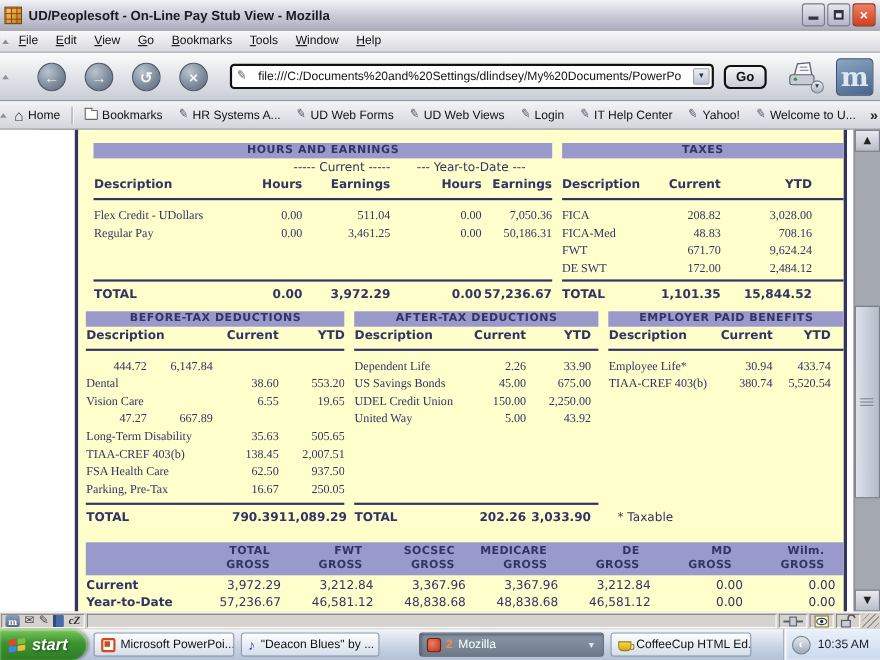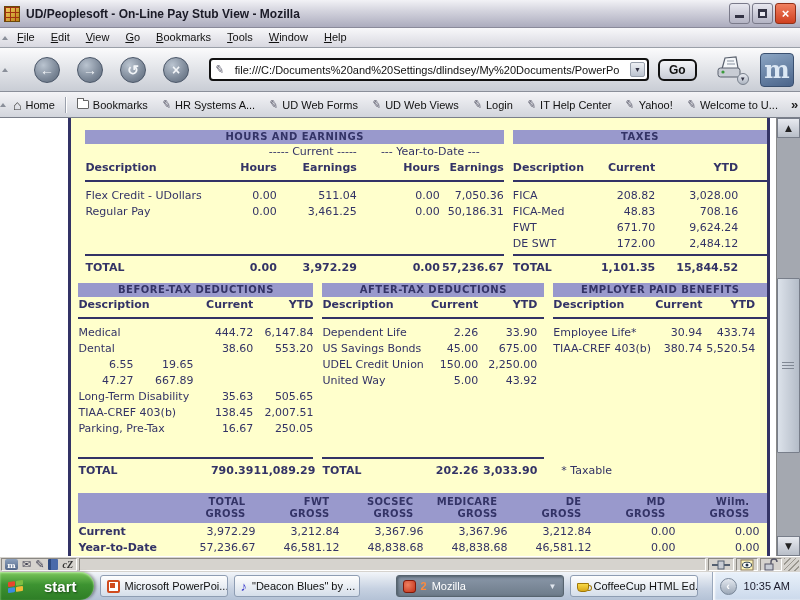--- a/index.html
+++ b/index.html
@@ -74,21 +74,21 @@
   .band{background:#9999CC;color:#333366;font-weight:bold;font-size:10px;text-align:center;
     height:14px;line-height:14px;letter-spacing:.5px;}
   .r{display:flex;height:16px;line-height:16px;font-size:11px;color:#333366;}
   .r .cd{flex:1;white-space:nowrap;overflow:hidden;}
   .r .cn{text-align:right;white-space:nowrap;}
   .r.hdr,.r.total{font-weight:bold;}
   .rule{height:2px;background:#333366;margin:4px 0 6px;}
   .rule.b{margin:2px 0 4px;}
   .rule.invisible{visibility:hidden;}
   .spacer16{height:16px;}
-  .rows{height:64px;overflow:hidden;}
+  .rows{height:64px;overflow:hidden;font-family:Liberation Serif, serif;}
 
   .s1{display:flex;gap:9px;margin-left:7px;}
   .t.he{width:432px;}
   .he .c1{width:75px}.he .c2{width:80px}.he .c3{width:83px}.he .c4{width:64px}
   .he .g1{width:155px;text-align:right}.he .g2{width:147px;text-align:center}
   .t.tax{width:266px;}
   .tax .r{padding-right:29px}.tax .c1{width:58px}.tax .c2{width:83px}
 
   .s2{display:flex;gap:9px;margin-top:7px;}
   .s2 .rows{height:130px;}
@@ -123,24 +123,24 @@
   .nav-mini{width:13px;height:11px;border-radius:2px;background:linear-gradient(#8CA0BC,#54688A);color:#fff;
     font:bold 8px "DejaVu Serif",serif;display:flex;align-items:center;justify-content:center;}
   .mail-mini{font-size:11px;color:#445;}
   .compose-mini{font-size:11px;color:#445;}
   .book-mini{width:10px;height:11px;background:#4A6AAA;border-left:3px solid #2E4A80;border-radius:1px;}
   .cz-mini{font:italic bold 10px "Liberation Serif",serif;color:#333;}
   .grip{width:15px;margin:1px;background:repeating-linear-gradient(135deg,#9A978F 0 1px,transparent 1px 4px);}
 
   
   .taskbar{height:28px;background:linear-gradient(#F2F5F9,#C6D1E1 60%,#B4C2D6);display:flex;align-items:center;}
-  .startbtn{height:28px;padding:0 17px 0 8px;border-radius:0 14px 14px 0;display:flex;align-items:center;gap:21px;
+  .startbtn{height:28px;padding:0 17px 0 8px;border-radius:0 14px 14px 0;display:flex;align-items:center;gap:6px;
     background:linear-gradient(#7CC75C,#3D9331 45%,#2E7D26);
     box-shadow:inset 0 1px 2px #B8EDA0,2px 0 3px rgba(0,0,0,.35);
-    color:#fff;font-weight:bold;font-size:15px;text-shadow:1px 1px 2px #1A4A14;}
+    color:#fff;font-style:italic;font-weight:bold;font-size:15px;text-shadow:1px 1px 2px #1A4A14;}
   .flag{display:grid;grid-template-columns:7px 7px;grid-template-rows:5px 5px;gap:1px;transform:skewY(-8deg);}
   .flag i{border-radius:1px;}
   .flag .f1{background:#E8452C}.flag .f2{background:#7DBD42}.flag .f3{background:#3B8CE0}.flag .f4{background:#F2BA36}
   .task{height:22px;margin-left:6px;border-radius:3px;border:1px solid #8E9DB3;
     background:linear-gradient(#FEFEFE,#D5DEEA);display:flex;align-items:center;gap:5px;padding:0 6px;
     font-size:11px;color:#111;white-space:nowrap;overflow:hidden;}
   .task.active{background:linear-gradient(#8A97A8,#6E7C8A);border-color:#57646F;color:#fff;
     box-shadow:inset 1px 1px 3px #4A5864;}
   .task .count{color:#FF8A3C;font-weight:bold;}
   .task .taskdrop{margin-left:auto;font-size:8px;color:#E0E6EE;}
@@ -349,46 +349,51 @@
         <div class="t bt">
           <div class="band">BEFORE-TAX DEDUCTIONS</div>
           <div class="r hdr">
             <span class="cd">Description</span>
             <span class="cn c1">Current</span>
             <span class="cn c2">YTD</span>
           </div>
           <div class="rule"></div>
           <div class="rows">
             <div class="r">
-              <span class="cd">Medical</span>
               <span class="cn c1">444.72</span>
               <span class="cn c2">6,147.84</span>
             </div>
             <div class="r">
               <span class="cd">Dental</span>
               <span class="cn c1">38.60</span>
               <span class="cn c2">553.20</span>
             </div>
             <div class="r">
+              <span class="cd">Vision Care</span>
               <span class="cn c1">6.55</span>
               <span class="cn c2">19.65</span>
             </div>
             <div class="r">
               <span class="cn c1">47.27</span>
               <span class="cn c2">667.89</span>
             </div>
             <div class="r">
               <span class="cd">Long-Term Disability</span>
               <span class="cn c1">35.63</span>
               <span class="cn c2">505.65</span>
             </div>
             <div class="r">
               <span class="cd">TIAA-CREF 403(b)</span>
               <span class="cn c1">138.45</span>
               <span class="cn c2">2,007.51</span>
+            </div>
+            <div class="r">
+              <span class="cd">FSA Health Care</span>
+              <span class="cn c1">62.50</span>
+              <span class="cn c2">937.50</span>
             </div>
             <div class="r">
               <span class="cd">Parking, Pre-Tax</span>
               <span class="cn c1">16.67</span>
               <span class="cn c2">250.05</span>
             </div>
           </div>
           <div class="rule b"></div>
           <div class="r total">
             <span class="cd">TOTAL</span>

